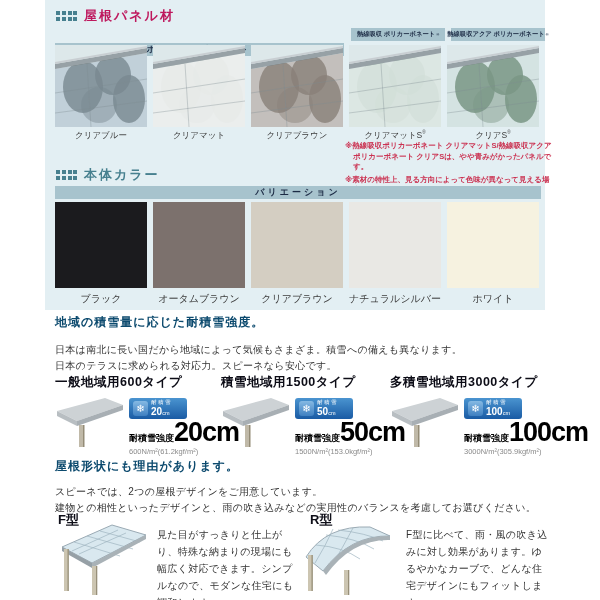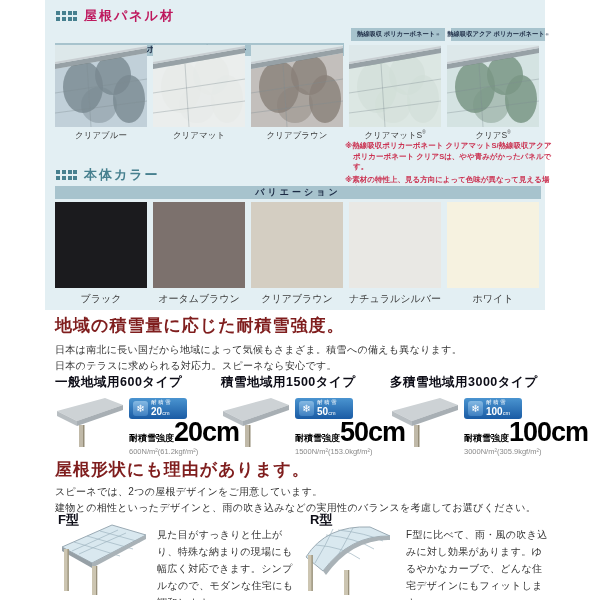--- a/index.html
+++ b/index.html
@@ -31,21 +31,21 @@
   .slot1{left:55px;} .slot2{left:153px;} .slot3{left:251px;} .slot4{left:349px;} .slot5{left:447px;}
   .plabel{top:130px;width:92px;text-align:center;font-size:8.5px;color:#3c3c3c;white-space:nowrap;}
   .plabel sup{font-size:4.5px;}
   
   .notes{left:345px;top:141px;width:210px;font-size:7.5px;line-height:10.5px;font-weight:bold;}
   .note{padding-left:8px;text-indent:-8px;margin:0 0 2px 0;}
   
   .swatch{top:202px;width:92px;height:86px;}
   .slabel{top:292px;width:92px;text-align:center;font-size:10px;color:#3c3c3c;white-space:nowrap;}
   
-  .h-big{left:55px;font-size:17px;font-weight:bold;color:#7f1d1d;letter-spacing:1px;}
+  .h-big{left:55px;font-size:12px;font-weight:bold;color:#0c4a6e;letter-spacing:1px;}
   .body-text{left:55px;font-size:10px;color:#333;line-height:15.5px;letter-spacing:0.3px;}
   .body-text p{margin:0;}
   
   .type-col{top:374px;width:170px;}
   .type-name{font-size:12.5px;font-weight:bold;color:#0c0c16;letter-spacing:0.5px;white-space:nowrap;}
   .type-row{display:flex;margin-top:4px;}
   .t-img{width:70px;height:54px;flex:0 0 auto;}
   .t-img svg{display:block;width:100%;height:100%;}
   .t-right{margin-left:4px;padding-top:3px;}
   .badge{width:58px;height:21px;border-radius:3px;box-sizing:border-box;

